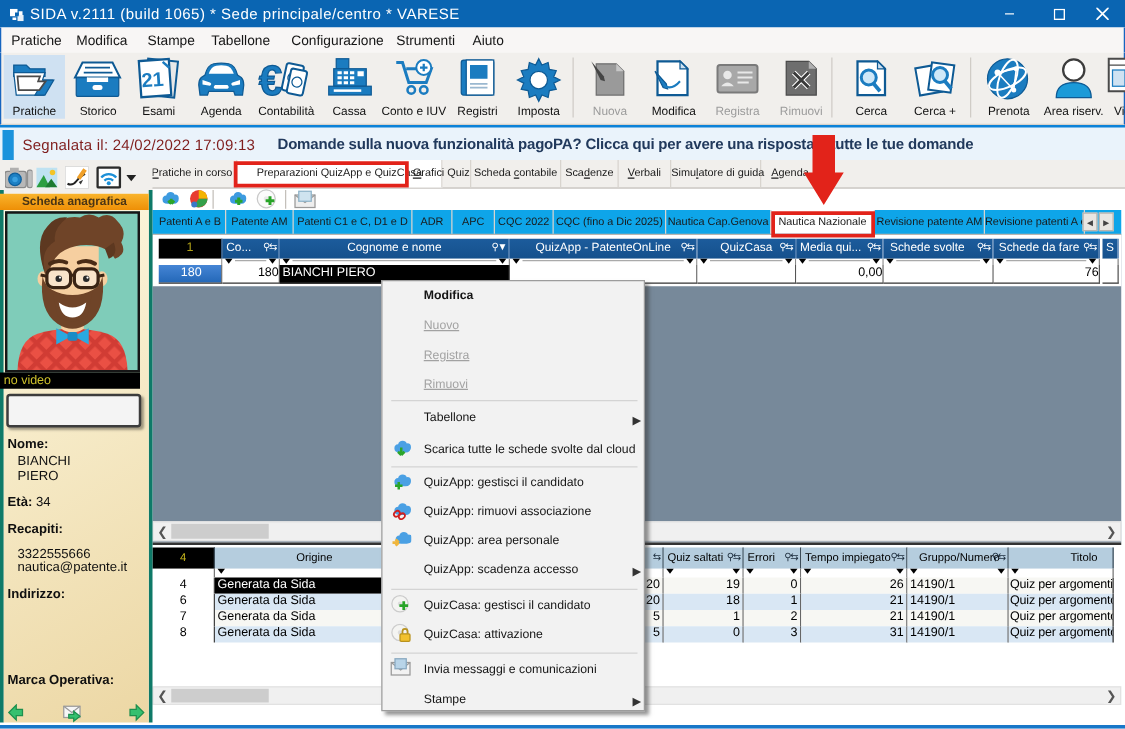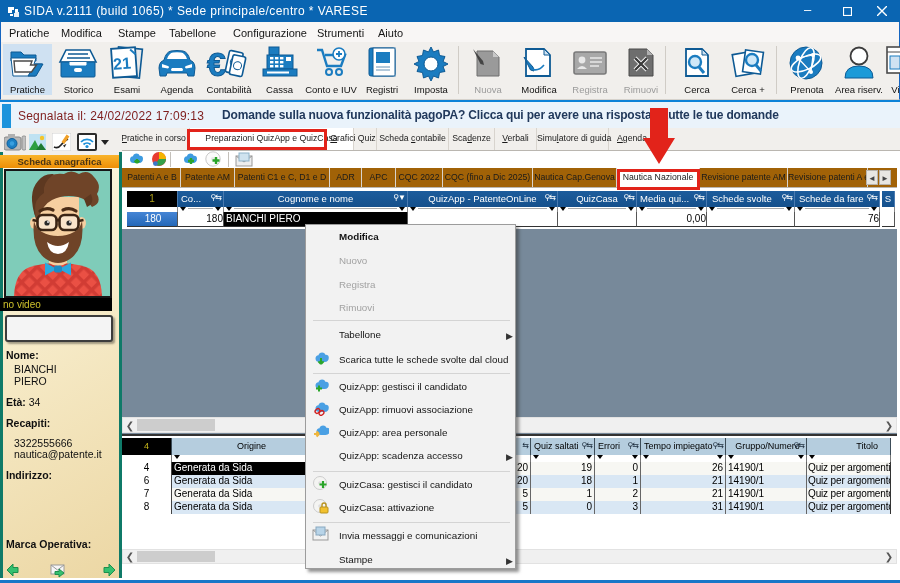--- a/index.html
+++ b/index.html
@@ -23,21 +23,21 @@
 
 #banner{left:0;top:100px;width:900px;height:28px;background:#eaf3fb;border-top:2px solid #0c82d8;}
 #bansq{left:2px;top:2px;width:9px;height:24px;background:#1b93dc;}
 #bantxt1{left:18px;top:7px;font-size:12px;color:#7f1d1d;white-space:nowrap;letter-spacing:0.2px;}
 #bantxt2{left:222px;top:6px;font-size:12px;font-weight:bold;color:#21395c;white-space:nowrap;letter-spacing:-0.15px;}
 
 #tabrow{left:0;top:128px;width:900px;height:23px;background:#f1efec;border-bottom:1px solid #bab6b0;}
 .tab{top:0;height:22px;font-size:8.7px;color:#1a1a1a;text-align:center;border-right:1px solid #d8d4ce;padding-top:5px;white-space:nowrap;}
 .tab.active{background:#fff;}
 #quizbar{left:122px;top:151px;width:778px;height:17px;background:#fff;}
-#subtabs{left:122px;top:168px;width:775px;height:20px;background:#a16207;border-bottom:1px solid #bab6b0;}
+#subtabs{left:122px;top:168px;width:775px;height:20px;background:#0ea5e9;border-bottom:1px solid #bab6b0;}
 .stab{top:0;height:19px;font-size:8.7px;color:#1a1a1a;text-align:center;border-right:1px solid #d8d4ce;padding-top:4px;white-space:nowrap;}
 .stab.active{background:#fff;}
 
 .redbox{border:3px solid #e2231a;background:transparent;z-index:30;}
 
 #ugrid{left:122px;top:188px;width:775px;height:246px;background:#77899a;}
 .uhdr{top:3px;height:16px;background:linear-gradient(#1c5c9c,#15508c);color:#fff;font-size:9.5px;text-align:center;padding-top:2px;white-space:nowrap;overflow:hidden;border-right:1px solid #4a7ab0;}
 .ufilt{top:19px;height:5px;background:#fff;border-right:1px solid #888;}
 .ucell{top:24px;height:15px;background:#fff;font-size:10px;color:#000;padding:1px 0 0 2px;border-right:1px solid #555;border-bottom:1px solid #333;white-space:nowrap;overflow:hidden;}
 .num{text-align:right;}
@@ -75,21 +75,21 @@
 #sbhead{left:0;top:155px;width:119px;height:13px;background:linear-gradient(#f9b42c,#ee8f06);color:#4a3414;font-size:9.5px;font-weight:bold;text-align:center;line-height:13px;}
 #sbbody{left:3px;top:168px;width:116px;height:410px;background:linear-gradient(150deg,#fdf8e0,#ecd7a4);}
 #avatar{left:1px;top:1px;width:108px;height:129px;border:2px solid #161616;background:#7fccb9;overflow:hidden;}
 #novideo{left:-3px;top:130px;width:112px;height:13px;padding-left:6px;background:#000;color:#cfc22c;font-size:10px;padding:1px 0 0 3px;}
 #inpbox{left:2px;top:147px;width:108px;height:27px;background:#f4f4f4;border:2px solid #3c3c3c;border-radius:3px;box-shadow:2px 2px 2px rgba(0,0,0,0.35);}
 .sbl{font-size:10.5px;font-weight:bold;color:#101010;white-space:nowrap;}
 .sbv{font-size:10.5px;color:#101010;white-space:nowrap;}
 
 #ctxmenu{left:305px;top:224px;width:211px;height:345px;background:#f2f2f2;border:1px solid #9c9c9c;box-shadow:3px 3px 3px rgba(60,60,60,0.55);z-index:40;}
 .mi{left:33px;font-size:9.8px;color:#141414;white-space:nowrap;}
-.mi.dis{color:#a2a2a2;}
+.mi.dis{color:#a2a2a2;text-decoration:underline;}
 .msep{left:7px;width:197px;height:1px;background:#d4d4d4;}
 .marr{font-size:9px;color:#333;left:200px;}
 .micon{left:6px;width:17px;height:15px;}
 </style>
 </head>
 <body>
 <div id="app">
 
 <div class="abs" id="titlebar">
  <svg class="abs" style="left:8px;top:7px" width="11" height="10">

